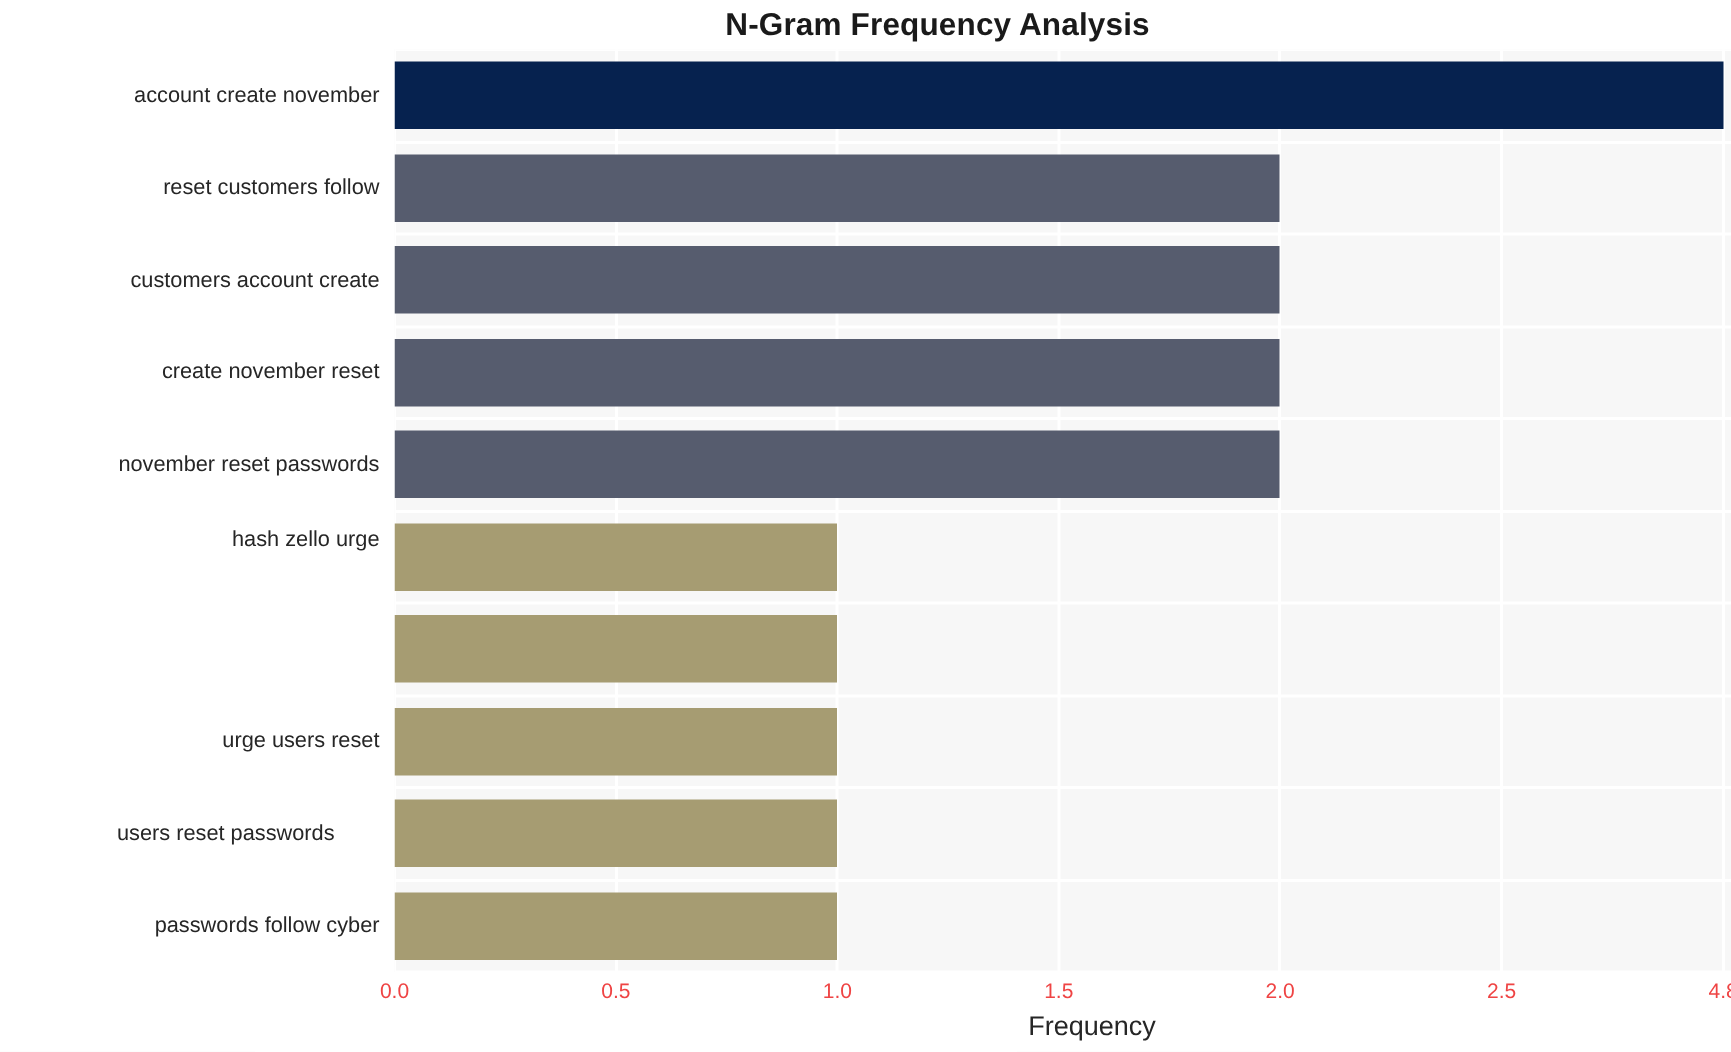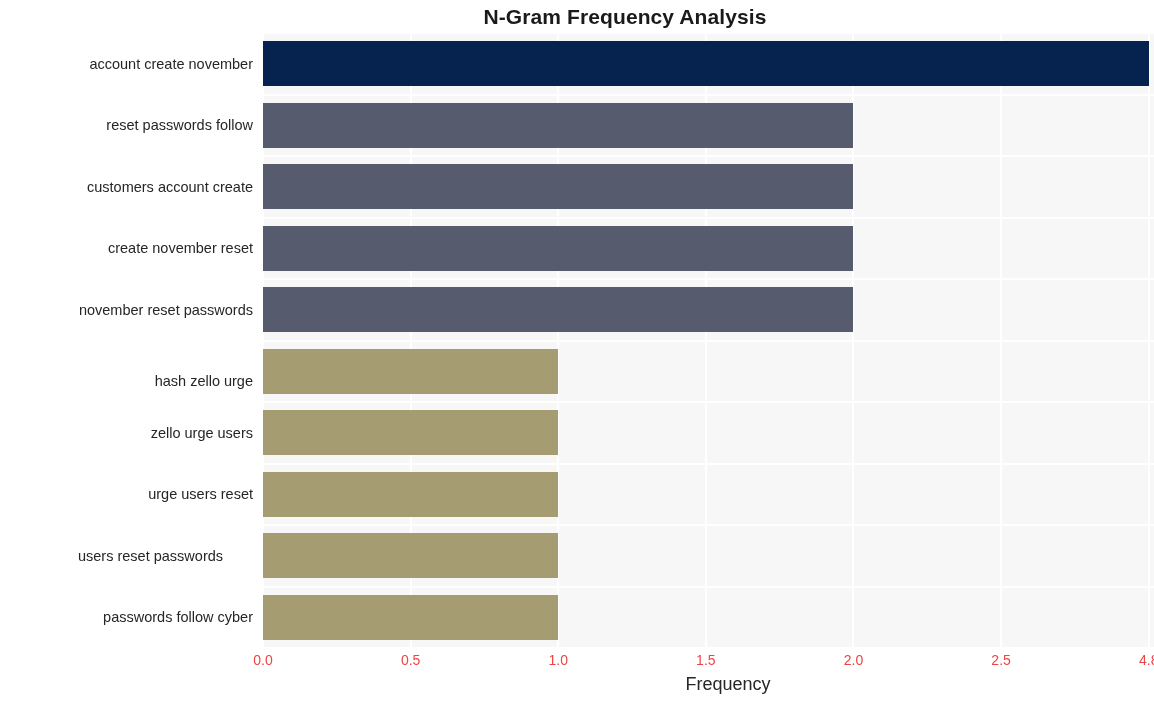--- a/index.html
+++ b/index.html
@@ -156,26 +156,25 @@
         <div class="bar" style="top: 315.75px; width: 295.238px; background: rgb(166, 156, 114);"></div>
         <div class="bar" style="top: 377.25px; width: 295.238px; background: rgb(166, 156, 114);"></div>
         <div class="bar" style="top: 438.75px; width: 295.238px; background: rgb(166, 156, 114);"></div>
         <div class="bar" style="top: 500.25px; width: 295.238px; background: rgb(166, 156, 114);"></div>
         <div class="bar" style="top: 561.75px; width: 295.238px; background: rgb(166, 156, 114);"></div>
       </div>
   </div>
 
   <div id="y-tick-layer">
       <div class="ytick" style="top: 21.75px;">account create november</div>
-      <div class="ytick" style="top: 83.25px;">reset passwords follow</div>
+      <div class="ytick" style="top: 83.25px;">reset customers follow</div>
       <div class="ytick" style="top: 144.75px; padding-left: 12px;">customers account create</div>
       <div class="ytick" style="top: 206.25px;">create november reset</div>
       <div class="ytick" style="top: 267.75px;">november reset passwords</div>
-      <div class="ytick" style="top: 339px;">hash zello urge</div>
-      <div class="ytick" style="top: 390.75px;">zello urge users</div>
+      <div class="ytick" style="top: 318px;">hash zello urge</div>
       <div class="ytick" style="top: 452.25px;">urge users reset</div>
       <div class="ytick" style="top: 513.75px; text-align: center;">users reset passwords</div>
       <div class="ytick" style="top: 575.25px;">passwords follow cyber</div>
     </div>
 
   <div id="x-tick-layer">
       <div class="xtick" style="left: 0px;">0.0</div>
       <div class="xtick" style="left: 147.619px;">0.5</div>
       <div class="xtick" style="left: 295.238px;">1.0</div>
       <div class="xtick" style="left: 442.857px;">1.5</div>

